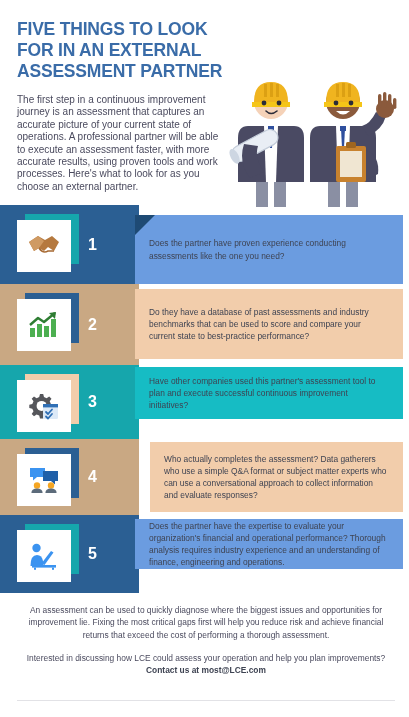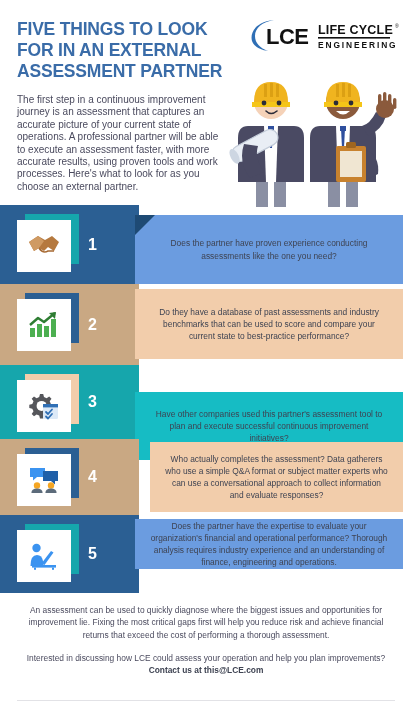--- a/index.html
+++ b/index.html
@@ -45,21 +45,21 @@
   .tileface svg{display:block;}
   .num{
     position:absolute;left:88px;top:0;height:100%;
     display:flex;align-items:center;
     font-size:16px;font-weight:bold;color:#ffffff;
   }
   .panel{
     position:absolute;right:6px;
     box-sizing:border-box;
     padding:0 14px;
-    display:flex;align-items:center;text-align:center;
+    display:flex;align-items:center;
   }
   .panel p{
     margin:0;font-size:8.4px;line-height:12.2px;color:#3e4352;
   }
   .notch{
     position:absolute;left:0;top:0;width:0;height:0;
     border-top:20px solid #1e4a74;
     border-right:20px solid transparent;
   }
 
@@ -71,30 +71,20 @@
 </style>
 </head>
 <body>
 
 <div class="page">
 
   <div class="header">
     <div class="title">FIVE THINGS TO LOOK FOR IN AN EXTERNAL ASSESSMENT PARTNER</div>
     <div class="intro">The first step in a continuous improvement journey is an assessment that captures an accurate picture of your current state of operations. A professional partner will be able to execute an assessment faster, with more accurate results, using proven tools and work processes. Here's what to look for as you choose an external partner.</div>
 
-    <div class="logo">
-      <svg width="152" height="34" viewBox="0 0 152 34">
-        <path d="M26 2 C6 4,2 16,4 23 C6 29,13 32,20 33 C12 30,7 25,7 18 C7 10,14 4,26 2 Z" fill="#2f6fb5"></path>
-        <text x="18" y="26" font-family="Liberation Sans, sans-serif" font-size="22" font-weight="bold" fill="#111111" letter-spacing="-0.5">LCE</text>
-        <text x="70" y="16" font-family="Liberation Sans, sans-serif" font-size="12.5" font-weight="bold" fill="#111111" letter-spacing="0.2">LIFE CYCLE</text>
-        <text x="147" y="10" font-family="Liberation Sans, sans-serif" font-size="5" fill="#111111">®</text>
-        <rect x="70" y="19" width="72" height="1.6" fill="#111111"></rect>
-        <text x="70" y="30" font-family="Liberation Sans, sans-serif" font-size="8.4" font-weight="bold" fill="#111111" letter-spacing="1.9">ENGINEERING</text>
-      </svg>
-    </div>
 
     <div class="workers">
       <svg width="175" height="155" viewBox="0 0 175 155">
 
         <g>
           <rect x="28" y="128" width="12" height="27" fill="#8a8fa3"></rect>
           <rect x="46" y="128" width="12" height="27" fill="#8a8fa3"></rect>
           <path d="M20 74 h46 q10 0 10 12 v44 h-66 v-44 q0-12 10-12 z" fill="#4a4a63"></path>
           <path d="M36 74 h14 l-2 56 h-10 z" fill="#ffffff"></path>
           <path d="M41 76 l4 0 l-1 20 l-2 0 z" fill="#2f4f9e"></path>
@@ -201,21 +191,21 @@
             <path d="M12 2 l3.2 0 l0.8 3 l2.6 1.2 l2.6-1.8 l2.3 2.3 l-1.8 2.6 l1.2 2.6 l3 0.8 l0 3.2 l-3 0.8 l-1.2 2.6 l1.8 2.6 l-2.3 2.3 l-2.6-1.8 l-2.6 1.2 l-0.8 3 l-3.2 0 l-0.8-3 l-2.6-1.2 l-2.6 1.8 l-2.3-2.3 l1.8-2.6 l-1.2-2.6 l-3-0.8 l0-3.2 l3-0.8 l1.2-2.6 l-1.8-2.6 l2.3-2.3 l2.6 1.8 l2.6-1.2 z" fill="#55565b"></path>
             <circle cx="13.6" cy="13.9" r="5" fill="#ffffff"></circle>
             <rect x="15" y="12" width="15" height="15" rx="1.5" fill="#dce9f7"></rect>
             <rect x="15" y="12" width="15" height="3.4" fill="#2f6fb5"></rect>
             <path d="M18 20 l2 2 l4-4.5" fill="none" stroke="#2f6fb5" stroke-width="1.8" stroke-linecap="round" stroke-linejoin="round"></path>
             <path d="M18 24.5 l2 2 l4-4.5" fill="none" stroke="#2f6fb5" stroke-width="1.8" stroke-linecap="round" stroke-linejoin="round"></path>
           </svg>
         </div>
       </div>
       <div class="num">3</div>
-      <div class="panel" style="left:135px;top:2px;height:68px;background:#16bcc4;margin-top:25px;">
+      <div class="panel" style="left:135px;top:2px;height:52px;background:#16bcc4;">
         <p>Have other companies used this partner's assessment tool to plan and execute successful continuous improvement initiatives?</p>
       </div>
     </div>
 
     <div class="row" style="height:76px;">
       <div class="band" style="background:#c9a883;"></div>
       <div class="tilewrap">
         <div class="tileshadow" style="background:#2b5f93;"></div>
         <div class="tileface">
           <svg width="32" height="28" viewBox="0 0 32 28">
@@ -251,17 +241,17 @@
       </div>
       <div class="num">5</div>
       <div class="panel" style="left:135px;top:4px;height:50px;background:#6b9ce0;">
         <p>Does the partner have the expertise to evaluate your organization's financial and operational performance? Thorough analysis requires industry experience and an understanding of finance, engineering and operations.</p>
       </div>
     </div>
   </div>
 
   <div class="footer">
     <p>An assessment can be used to quickly diagnose where the biggest issues and opportunities for improvement lie. Fixing the most critical gaps first will help you reduce risk and achieve financial returns that exceed the cost of performing a thorough assessment.</p>
-    <p><span>Interested in discussing how LCE could assess your operation and help you plan improvements? </span><b>Contact us at this@LCE.com</b></p>
+    <p><span>Interested in discussing how LCE could assess your operation and help you plan improvements? </span><b>Contact us at most@LCE.com</b></p>
   </div>
   <div class="rule"></div>
 
 </div>
 
 </body></html>

